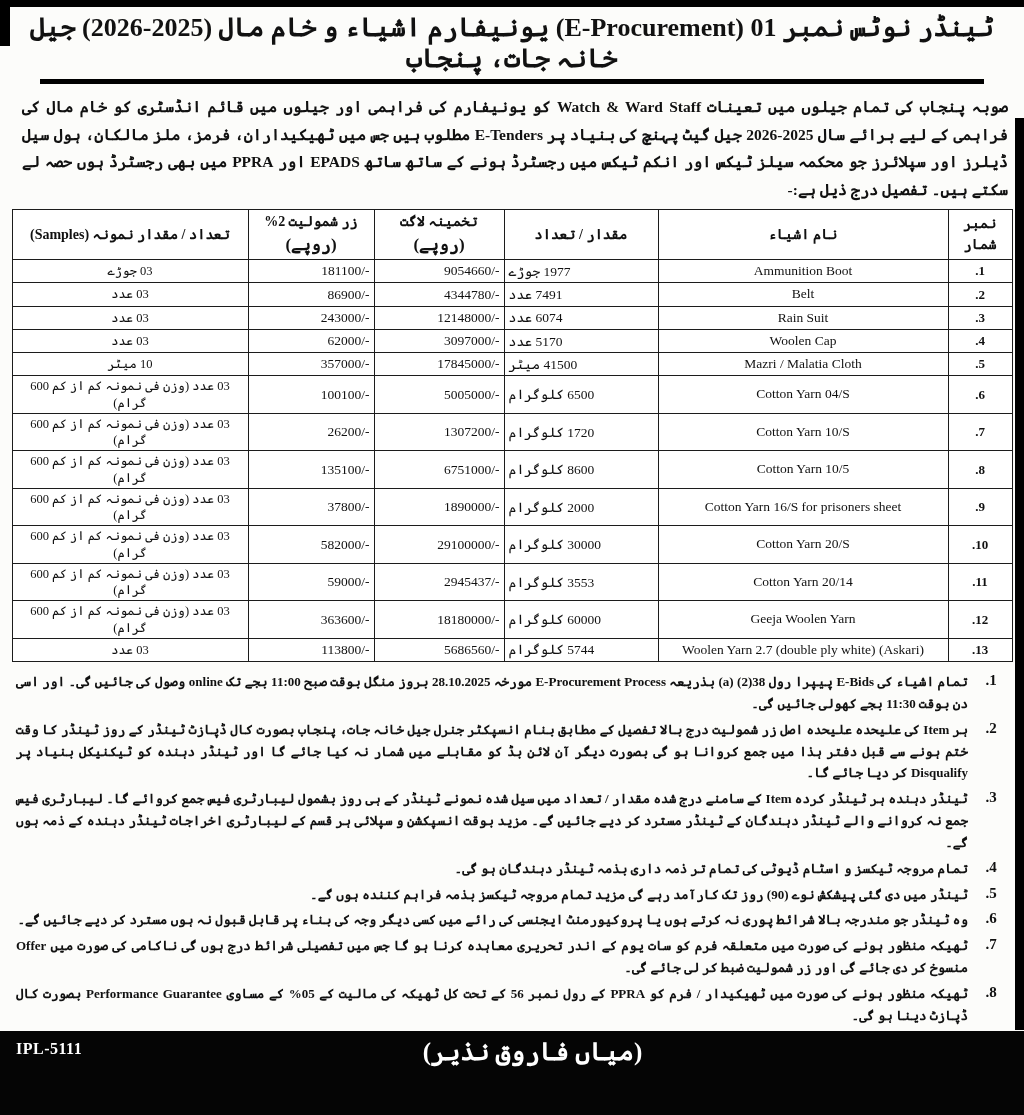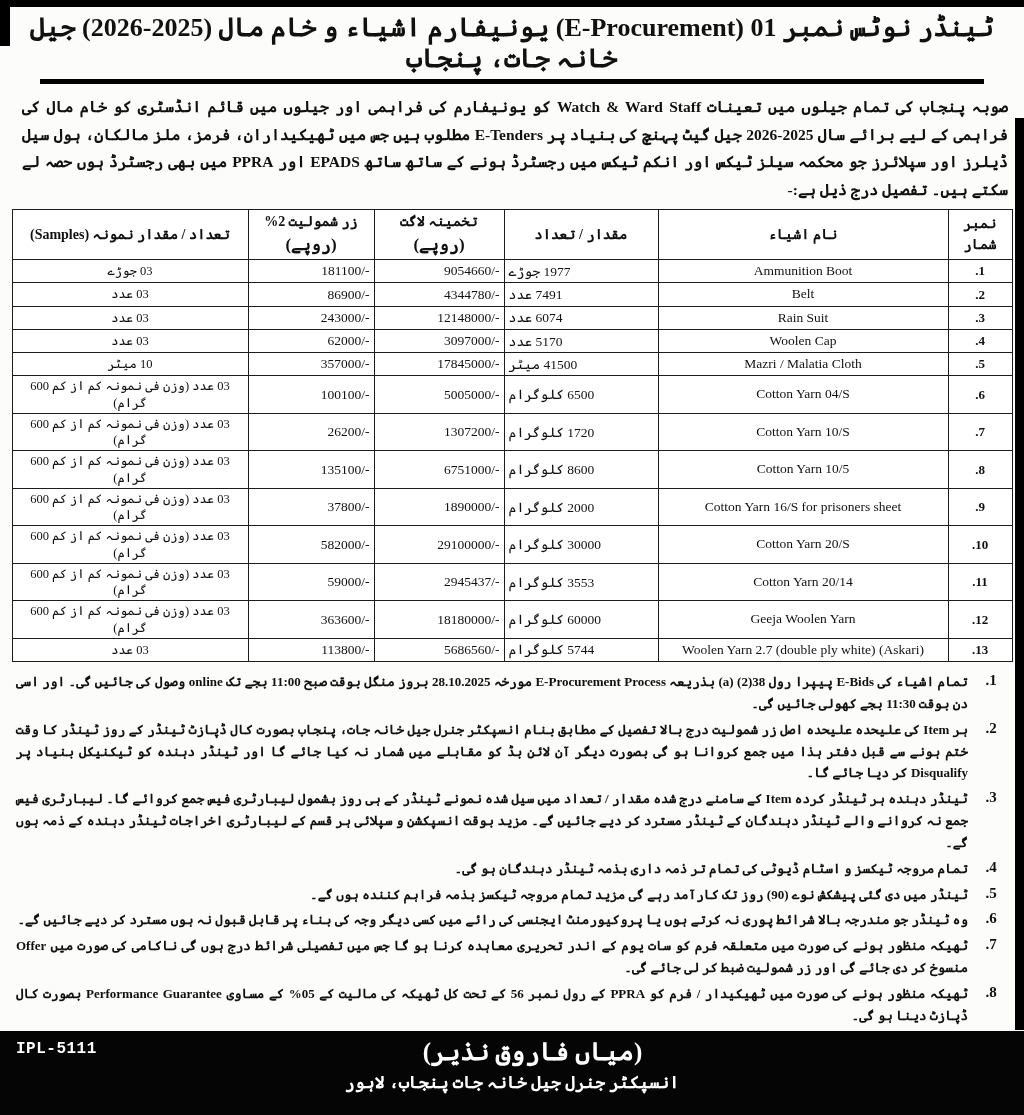--- a/index.html
+++ b/index.html
@@ -26,21 +26,21 @@
 
   .conditions{margin:9px 10px 0 16px;direction:rtl;}
   .cond{display:flex;margin-bottom:4px;}
   .cond-num{flex:0 0 46px;width:46px;text-align:center;font-weight:bold;font-size:15px;direction:rtl;padding-top:1px;}
   .cond-body{flex:1;}
   .cond-text{text-align:justify;font-size:13px;font-weight:600;line-height:1.68;direction:rtl;font-family:Liberation Serif, serif;}
   .u{text-decoration:underline;text-underline-offset:3px;}
 
   .footer-band{position:absolute;left:0;bottom:0;width:1024px;height:84px;background:#050505;color:#fff;}
   .ipl{position:absolute;top:9px;left:16px;font-size:16px;font-weight:bold;
-       font-family:Liberation Mono, monospace;letter-spacing:.5px;}
+       font-family:Liberation Serif, serif;letter-spacing:.5px;}
   .sig{text-align:center;padding-top:6px;direction:rtl;}
   .sig-name{font-size:25px;font-weight:bold;line-height:1.2;padding-left:41px;}
   .sig-desig{font-size:17px;font-weight:bold;margin-top:5px;}
 </style>
 </head>
 <body>
 
 <div class="page">
   <div class="top-strip"></div>
   <div class="corner-notch"></div>
@@ -268,16 +268,15 @@
 
     </div>
   </div>
 
 </div>
 
   <div class="footer-band">
     <div class="ipl">IPL-5111</div>
     <div class="sig">
       <div class="sig-name">(میاں فاروق نذیر)</div>
-      <div class="sig-desig">انسپکٹر جنرل جیل خانہ جات پنجاب، لاہور</div>
     </div>
   </div>
 </div>
 
 </body></html>

